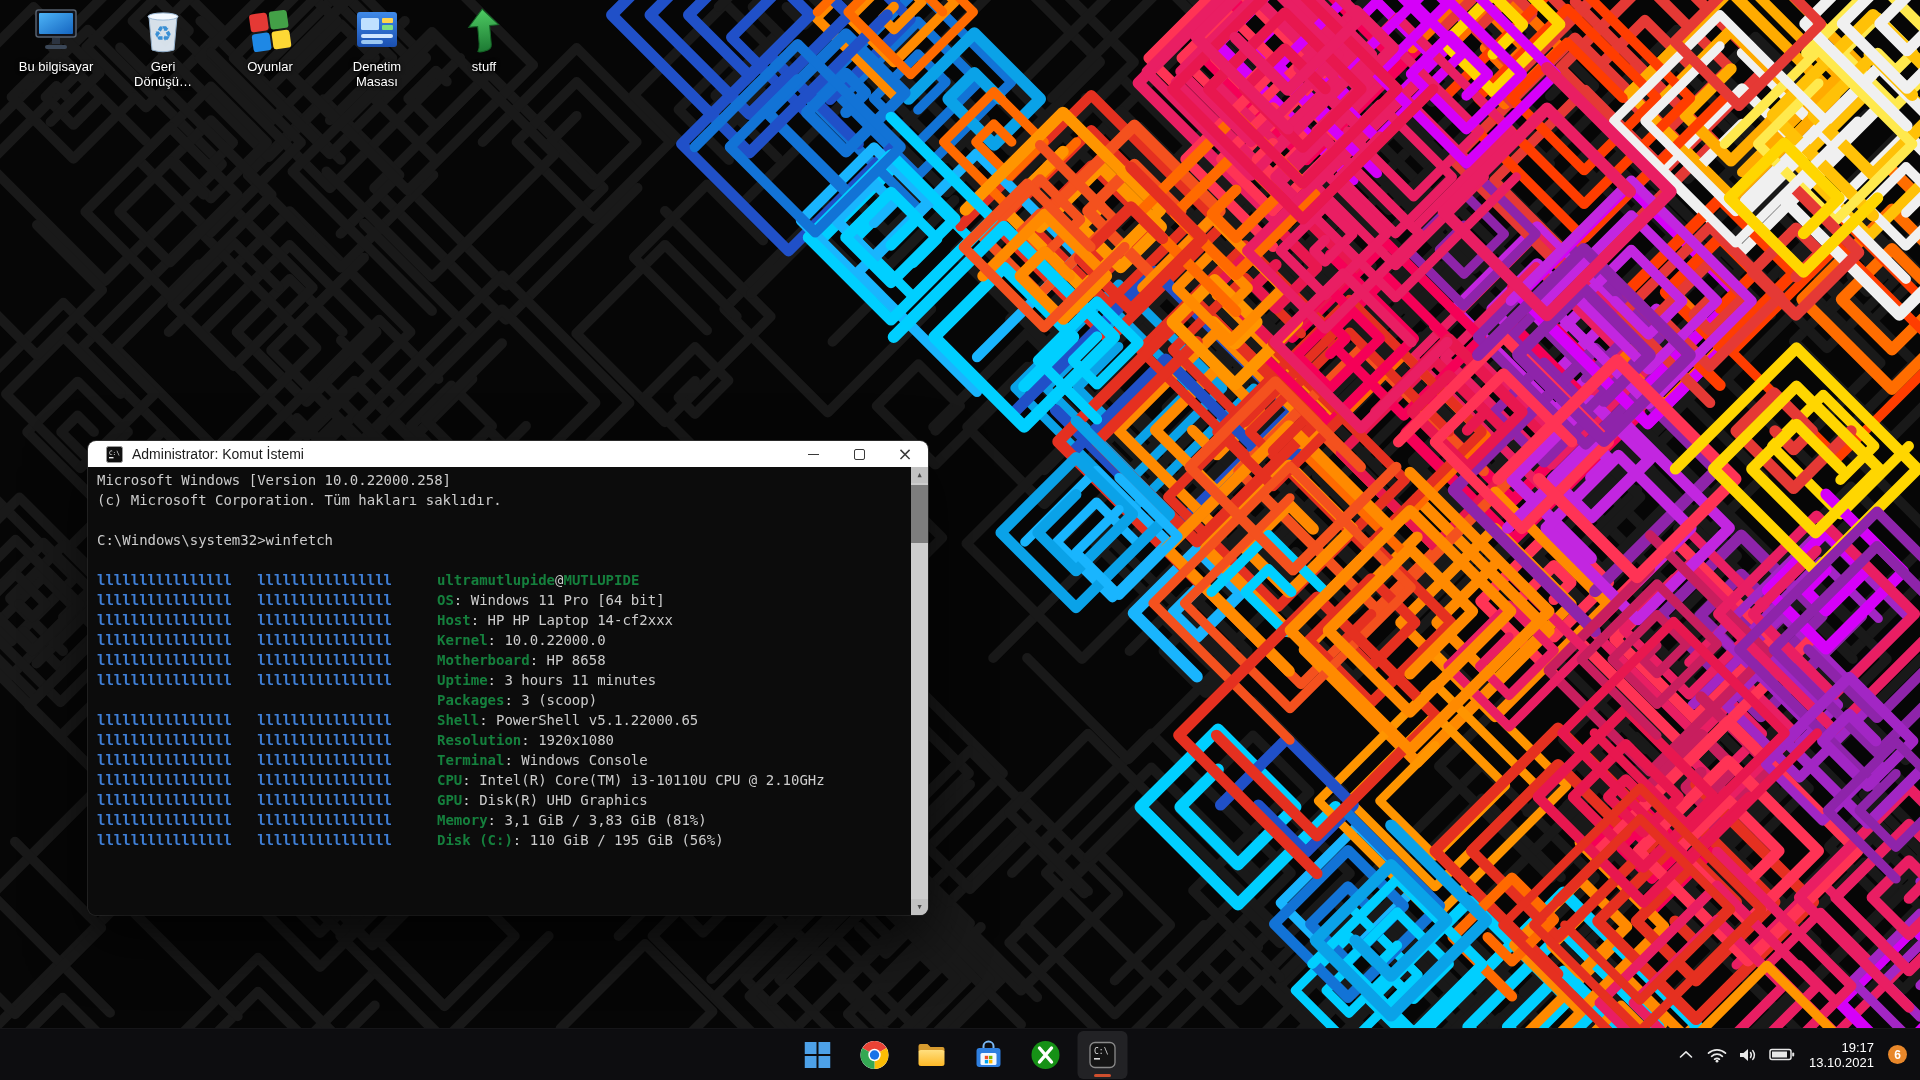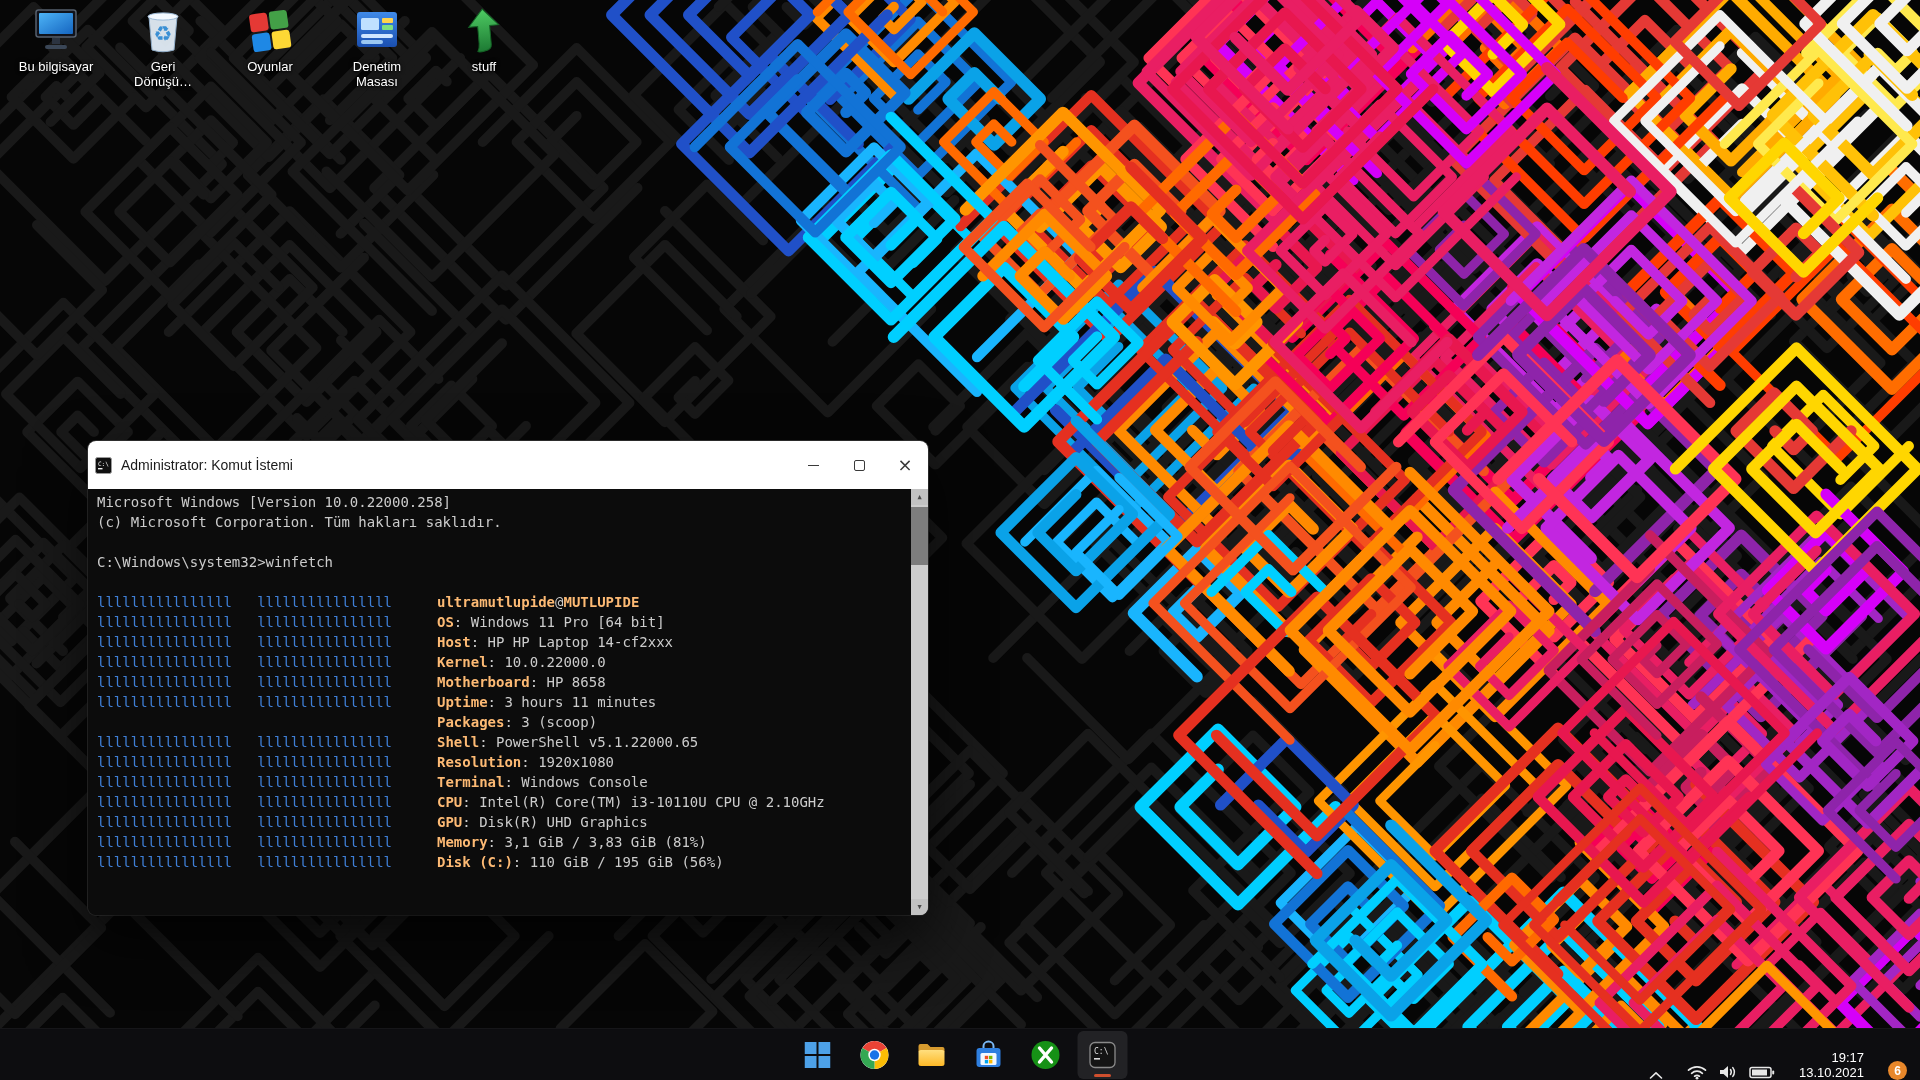--- a/index.html
+++ b/index.html
@@ -11,46 +11,46 @@
   .desktop-icons{position:absolute;left:8px;top:6px;z-index:2;display:flex;flex-direction:row;gap:11px}
   .dicon{width:96px;height:112px;display:flex;flex-direction:column;align-items:center;gap:5px}
   .dicon .art{width:48px;height:48px;display:flex;align-items:center;justify-content:center}
   .dicon .lbl{font-size:13px;color:#fff;text-align:center;line-height:15px;white-space:pre-line;
               text-shadow:0 1px 2px rgba(0,0,0,.95),0 0 4px rgba(0,0,0,.85)}
 
   
   .term-window{position:absolute;left:88px;top:441px;width:840px;height:474px;border-radius:8px;overflow:hidden;
                z-index:3;display:flex;flex-direction:column;
                box-shadow:0 24px 60px rgba(0,0,0,.7),0 0 0 1px rgba(60,60,60,.8)}
-  .titlebar{height:48px;background:#ffffff;display:flex;align-items:center;padding-left:7px;gap:9px;flex:0 0 auto}
+  .titlebar{height:26px;background:#ffffff;display:flex;align-items:center;padding-left:18px;gap:9px;flex:0 0 auto}
   .t-title{font-size:14px;color:#1b1b1b}
   .t-controls{margin-left:auto;display:flex;height:100%}
   .t-btn{width:46px;height:100%;display:flex;align-items:center;justify-content:center}
   .glyph-min{width:11px;height:1px;background:#3a3a3a;display:block}
   .glyph-max{width:11px;height:11px;border:1px solid #3a3a3a;border-radius:2px;display:block}
   .glyph-close{font-size:18px;line-height:1;color:#3a3a3a;font-family:"DejaVu Sans",sans-serif}
   .term-body{flex:1;background:#0c0c0c;position:relative;
              font-family:"DejaVu Sans Mono","Liberation Mono",monospace;font-size:14px;line-height:20px;color:#cccccc}
   .term-text{position:absolute;left:9px;top:3px;right:20px;bottom:0;overflow:hidden}
   .tl{height:20px;white-space:pre}
-  .tl .logo{display:inline-block;width:340px;color:#3f7fd6;font-weight:normal;white-space:pre}
+  .tl .logo{display:inline-block;width:340px;color:#3f7fd6;font-weight:bold;white-space:pre}
   .tl .logo.off{visibility:hidden}
-  .tl .blue{color:#fdba74;font-weight:bold}
+  .tl .blue{color:#15803d;font-weight:bold}
   .scrollbar{position:absolute;top:0;right:0;bottom:0;width:17px;background:#cdcdcd;display:flex;flex-direction:column;align-items:center;z-index:2}
   .sb-arrow{width:17px;height:16px;display:flex;align-items:center;justify-content:center;color:#4a4a4a;font-size:7px;background:#c2c2c2}
   .sb-thumb{width:17px;height:58px;background:#7d7d7d;margin-top:2px}
   .sb-spacer{flex:1}
 
   
   .taskbar{position:absolute;left:0;right:0;bottom:0;height:52px;background:#0d0d10;z-index:5;border-top:1px solid rgba(255,255,255,.04)}
   .tb-center{position:absolute;left:50%;top:0;height:100%;transform:translateX(-50%);display:flex;align-items:center;gap:7px}
   .tb-btn{width:50px;height:48px;border-radius:6px;display:flex;align-items:center;justify-content:center;position:relative}
   .tb-btn.active{background:rgba(255,255,255,.09)}
   .indicator{position:absolute;bottom:2px;left:50%;transform:translateX(-50%);width:17px;height:3px;border-radius:2px;background:#cf4f2e}
-  .tray{position:absolute;right:0;top:0;height:100%;display:flex;align-items:flex-end;gap:24px;padding-right:13px}
+  .tray{position:absolute;right:0;top:0;height:100%;display:flex;align-items:center;gap:14px;padding-right:13px}
   .sys-icon{display:flex;align-items:center;justify-content:center}
   .sys-group{display:flex;align-items:center;gap:12px}
   .clock{display:flex;flex-direction:column;align-items:flex-end;color:#fff;font-size:13px;line-height:15px}
   .badge{width:19px;height:19px;border-radius:50%;background:#e8872a;color:#fff;font-size:12px;font-weight:bold;
          display:flex;align-items:center;justify-content:center}
 </style>
 </head>
 <body>
 
 <div id="stage">

